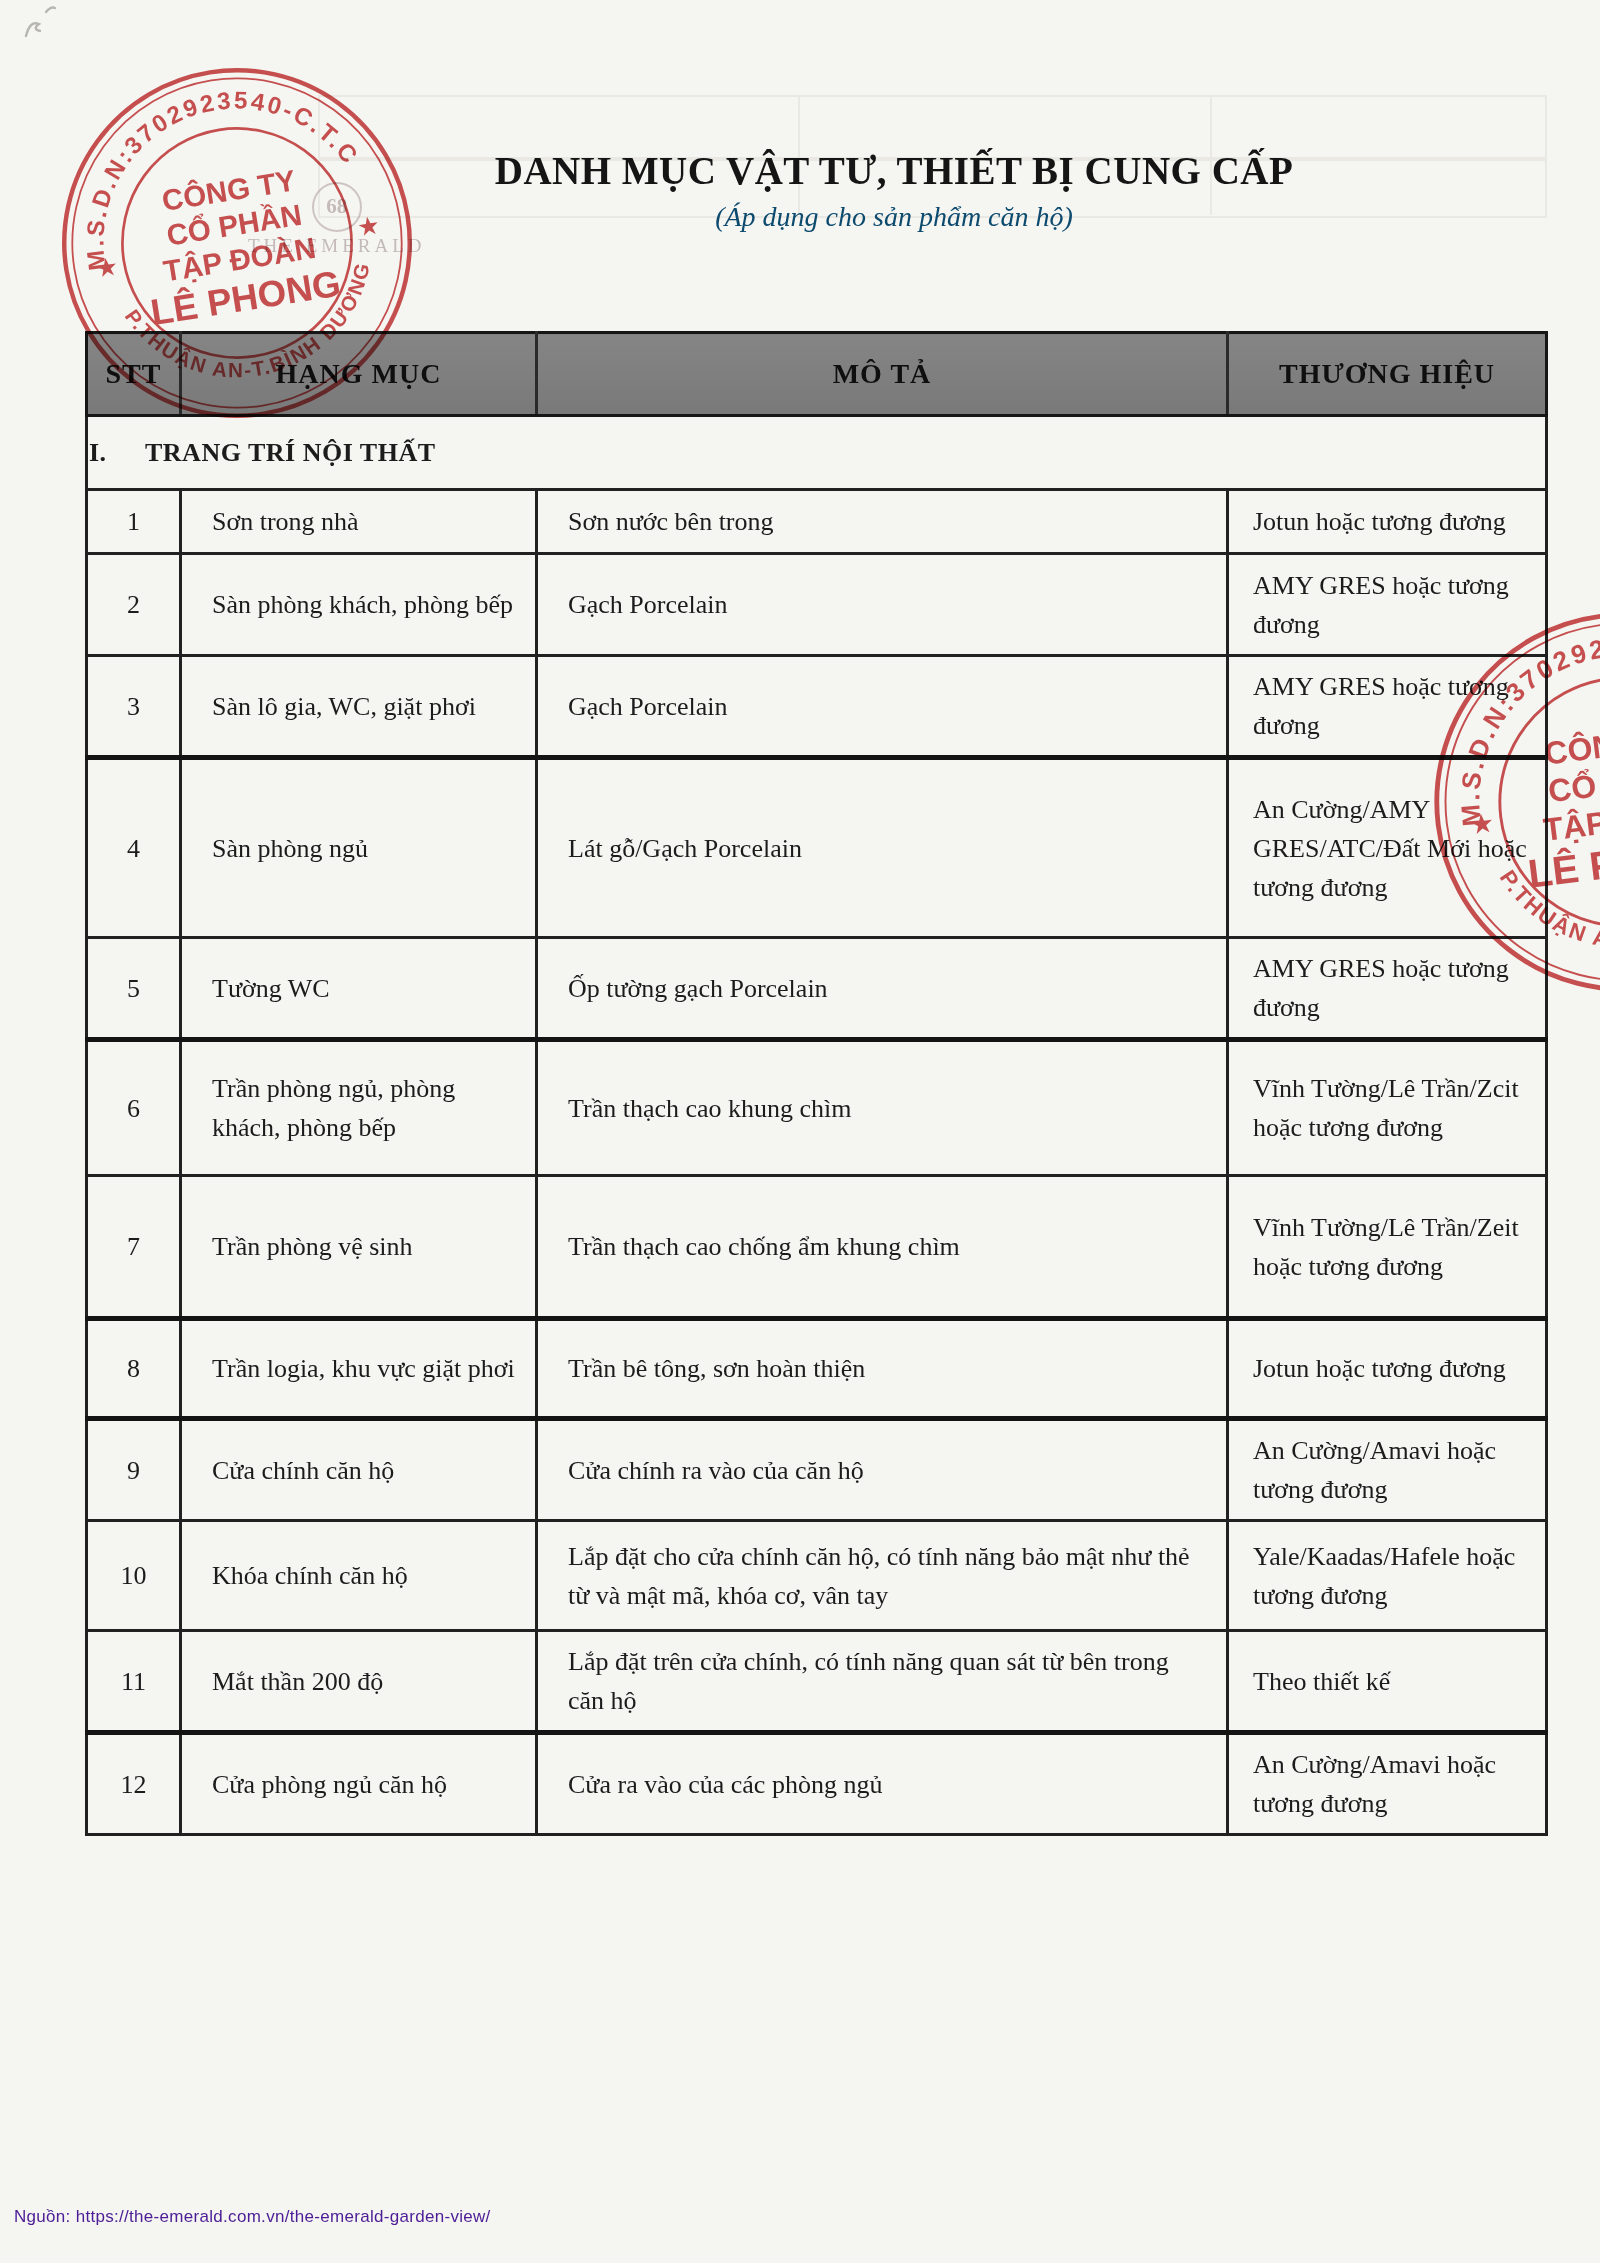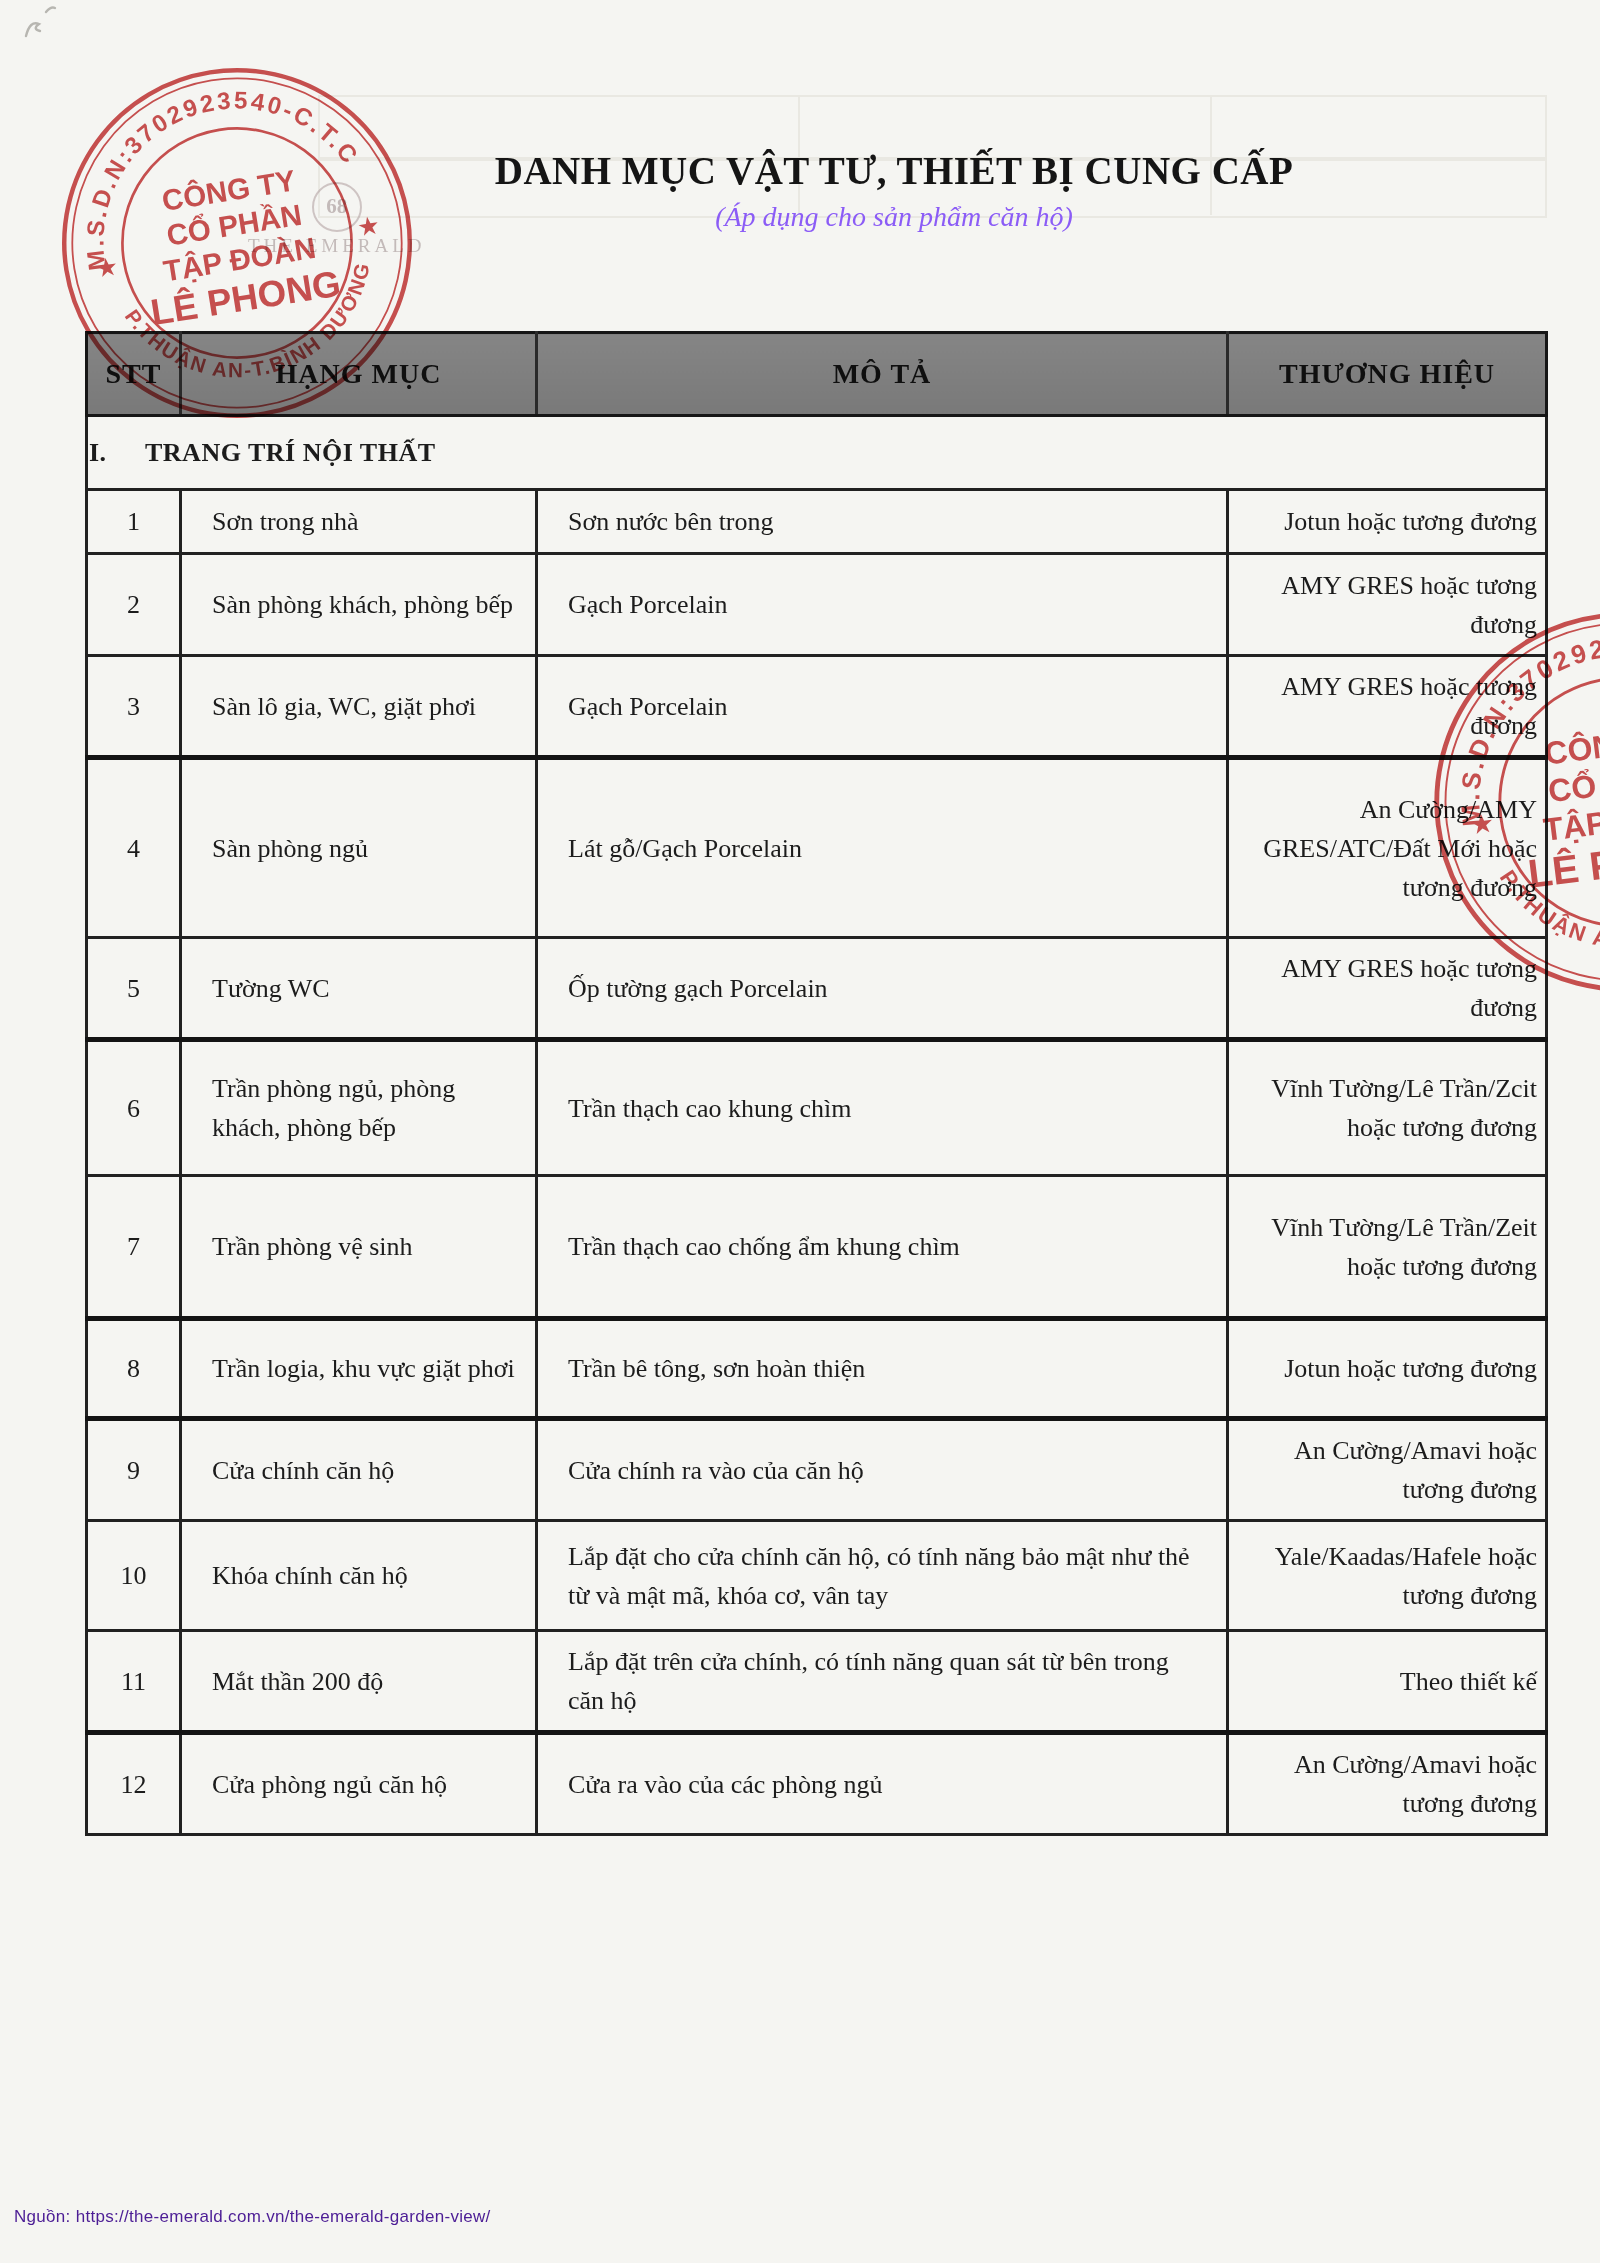--- a/index.html
+++ b/index.html
@@ -13,21 +13,21 @@
   
   .ghost{position:absolute;border:2px solid #e9e8e2;z-index:1;}
   .gline{position:absolute;border-left:2px solid #e9e8e2;z-index:1;}
 
   
   .pen{position:absolute;left:16px;top:2px;z-index:2;opacity:.65;}
 
   
   .doc-header{position:absolute;left:330px;top:148px;width:1128px;text-align:center;z-index:2;}
   .doc-title{font-size:39px;font-weight:bold;letter-spacing:.5px;color:#151515;margin:0;}
-  .doc-subtitle{font-size:28px;font-style:italic;margin-top:8px;color:#8b5cf6;}
+  .doc-subtitle{font-size:28px;font-style:italic;margin-top:8px;color:#0c4a6e;}
 
   
   .logo{position:absolute;left:248px;top:182px;z-index:2;text-align:center;color:#a39494;opacity:.6;}
   .logo-badge{width:46px;height:46px;border:2px solid #b5a5a5;border-radius:50%;
     margin:0 auto;font-size:21px;line-height:44px;font-weight:bold;}
   .logo-text{font-size:19px;letter-spacing:4px;margin-top:3px;white-space:nowrap;}
 
   
   table.mats{position:absolute;left:85px;top:318px;width:1460px;z-index:3;
     border-collapse:collapse;table-layout:fixed;margin-top:13px;}
@@ -42,21 +42,21 @@
   table.mats td{
     border:3px solid #212121;font-size:26px;line-height:1.5;vertical-align:middle;
     background:transparent;
   }
   tr.section-row{height:74px;}
   td.section-cell{font-weight:bold;font-size:30px;letter-spacing:.5px;}
   .sec-num{display:inline-block;width:56px;}
   td.c-stt{text-align:center;font-size:27px;}
   td.c-hm{padding:10px 16px 10px 30px;}
   td.c-mt{padding:10px 36px 10px 30px;}
-  td.c-th{padding:10px 8px 10px 24px;text-align:right;}
+  td.c-th{padding:10px 8px 10px 24px;}
   tr.tt td{border-top:5px solid #141414;}
 
   tr.rh1{height:64px}  tr.rh2{height:102px} tr.rh3{height:99px}  tr.rh4{height:180px}
   tr.rh5{height:101px} tr.rh6{height:136px} tr.rh7{height:143px} tr.rh8{height:100px}
   tr.rh9{height:94px}  tr.rh10{height:110px}tr.rh11{height:100px}tr.rh12{height:95px}
   tr.rh13{height:99px} tr.rh14{height:62px}
 
   
   .stamp{position:absolute;z-index:6;mix-blend-mode:multiply;opacity:.88;}
   .stamp-main{left:58px;top:64px;width:358px;height:358px;transform:rotate(-9deg);}

